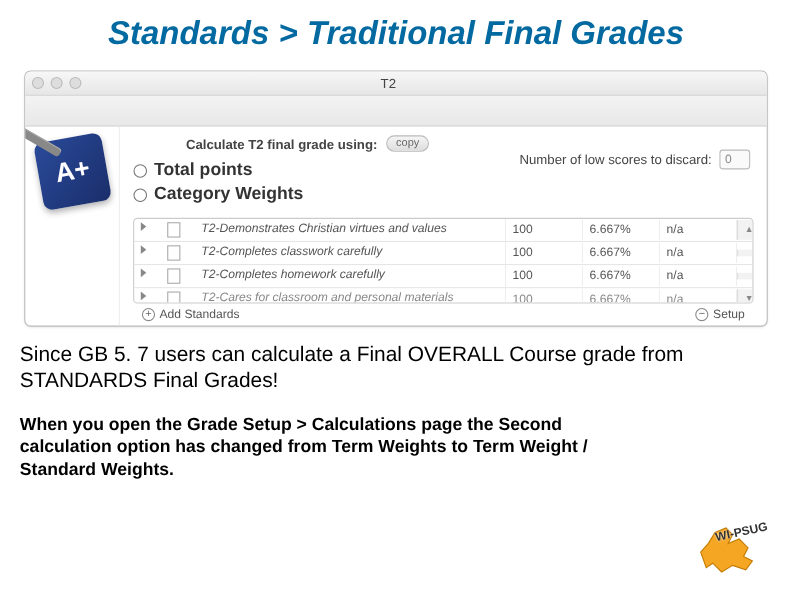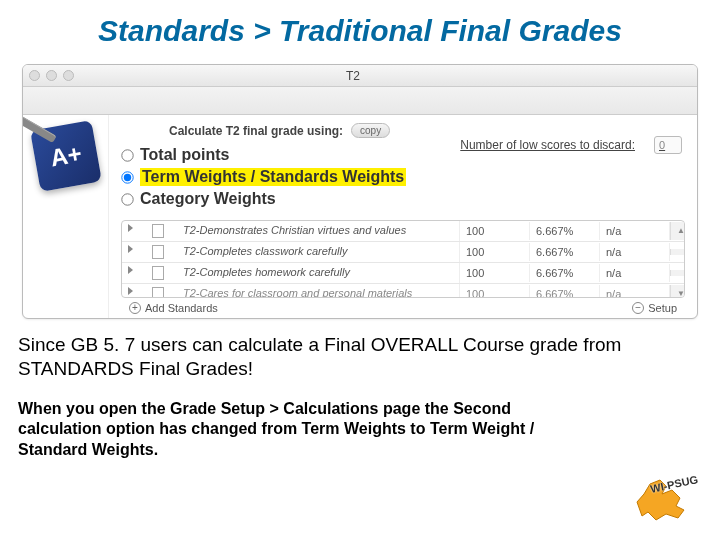--- a/index.html
+++ b/index.html
@@ -113,22 +113,22 @@
   .radio-row label { font-size: 16px; }
   .highlight {
     background: #fff000;
     font-weight: bold;
     padding: 0 2px;
   }
   .discard-row {
     position: absolute;
     right: 38px;
     top: 136px;
-    display: flex; align-items: center; gap: 19px;
-    font-size: 12px; color: #444; text-decoration: underline;
+    display: flex; align-items: center; gap: 7px;
+    font-size: 12px; color: #444;
   }
   .discard-input {
     width: 28px; height: 18px;
     border: 1px solid #bbb; border-radius: 3px;
     font-size: 11px; color: #888; text-align: left; padding-left: 4px;
     background: #fafafa;
   }
   .grid {
     margin-top: 10px;
     border: 1px solid #ccc;
@@ -243,24 +243,20 @@
       <div class="calc-row">
         <span class="calc-label">Calculate T2 final grade using:</span>
         <button class="copy-btn">copy</button>
       </div>
 
       <div class="radio-row">
         <input type="radio" name="calc" style="">
         <label><b>Total points</b></label>
       </div>
       <div class="radio-row">
-        <input type="radio" name="calc" checked="" style="">
-        <label class="highlight">Term Weights / Standards Weights</label>
-      </div>
-      <div class="radio-row">
         <input type="radio" name="calc" style="">
         <label><b>Category Weights</b></label>
       </div>
 
       <div class="grid">
         <div class="grid-body">
           <div class="grid-row">
             <div class="name-cell">
                 <span class="tri"></span>
                 <span class="doc-ic"></span>

